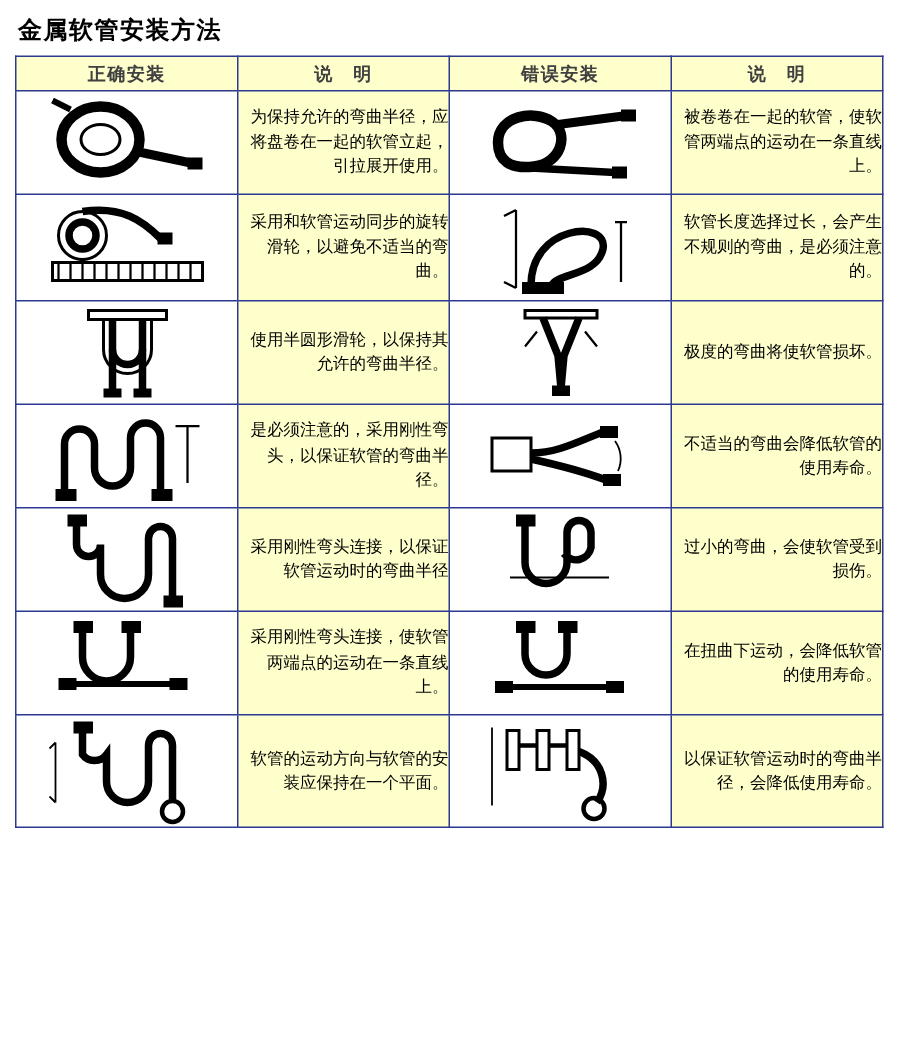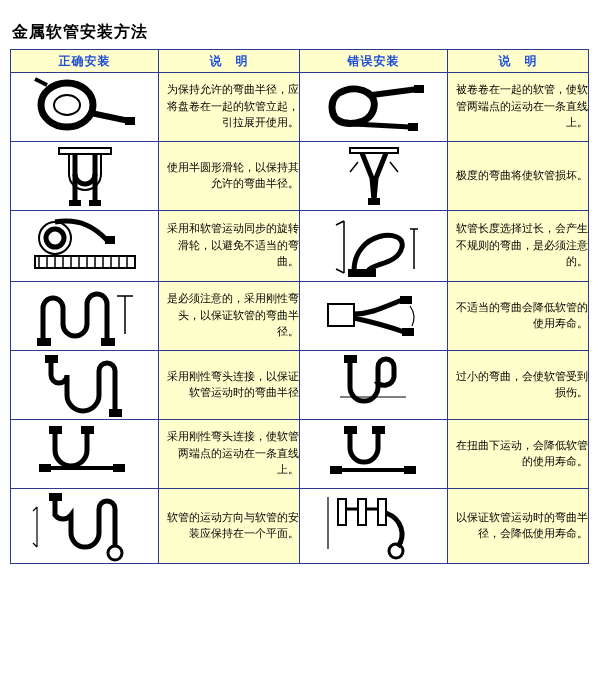--- a/index.html
+++ b/index.html
@@ -12,21 +12,21 @@
     height: 698px;
     font-family: "DejaVu Sans", "Liberation Sans", sans-serif;
     color: #000;
     overflow: hidden;
   }
   .page {
     position: relative;
     width: 600px;
     height: 552px;
     box-sizing: border-box;
-    padding: 20px 10px 0 10px;
+    padding: 8px 10px 0 10px;
   }
   .title {
     font-size: 16px;
     font-weight: bold;
     letter-spacing: 1px;
     margin: 2px 0 6px 2px;
     color: #000;
   }
   table.main {
     border-collapse: collapse;
@@ -34,21 +34,21 @@
     table-layout: fixed;
     border: 1px solid #2b3990;
   }
   table.main td, table.main th {
     border: 1px solid #2b3990;
     padding: 0;
     vertical-align: middle;
   }
   thead th {
     background: #ffffcc;
-    color: #1d4ed8;
+    color: #404040;
     font-size: 12px;
     font-weight: bold;
     height: 22px;
     text-align: center;
     letter-spacing: 1px;
   }
   td.pic {
     background: #ffffff;
     text-align: center;
     vertical-align: middle;
@@ -109,20 +109,45 @@
             <rect x="100" y="8" width="10" height="8" fill="#000"></rect>
             <path d="M40 47 L96 50" stroke="#000" stroke-width="5" fill="none"></path>
             <rect x="94" y="46" width="10" height="8" fill="#000"></rect>
           </svg>
         </td>
         <td class="desc">被卷卷在一起的软管，使软管两端点的运动在一条直线上。</td>
       </tr>
 
       <tr>
         <td class="pic">
+          <svg width="128" height="60" viewBox="0 0 128 60">
+            <circle cx="34" cy="22" r="16" fill="none" stroke="#000" stroke-width="2"></circle>
+            <circle cx="34" cy="22" r="9" fill="none" stroke="#000" stroke-width="5"></circle>
+            <path d="M34 6 C60 2 74 12 86 24" fill="none" stroke="#000" stroke-width="5"></path>
+            <rect x="84" y="20" width="10" height="8" fill="#000"></rect>
+            <rect x="14" y="40" width="100" height="12" fill="none" stroke="#000" stroke-width="2"></rect>
+            <path d="M18 40 L18 52 M26 40 L26 52 M34 40 L34 52 M42 40 L42 52 M50 40 L50 52 M58 40 L58 52 M66 40 L66 52 M74 40 L74 52 M82 40 L82 52 M90 40 L90 52 M98 40 L98 52 M106 40 L106 52" stroke="#000" stroke-width="1.5"></path>
+            <path d="M34 38 L34 40" stroke="#000" stroke-width="4"></path>
+          </svg>
+        </td>
+        <td class="desc">采用和软管运动同步的旋转滑轮，以避免不适当的弯曲。</td>
+        <td class="pic">
+          <svg width="128" height="70" viewBox="0 0 128 70">
+            <path d="M44 60 C44 20 96 16 92 36 C88 54 62 52 58 60" fill="none" stroke="#000" stroke-width="5"></path>
+            <rect x="38" y="58" width="14" height="8" fill="#000"></rect>
+            <rect x="52" y="58" width="14" height="8" fill="#000"></rect>
+            <path d="M34 10 L34 62 M26 14 L34 10 M26 58 L34 62" fill="none" stroke="#000" stroke-width="1.5"></path>
+            <path d="M100 18 L108 18 M104 18 L104 58" stroke="#000" stroke-width="1.5"></path>
+          </svg>
+        </td>
+        <td class="desc">软管长度选择过长，会产生不规则的弯曲，是必须注意的。</td>
+      </tr>
+
+      <tr>
+        <td class="pic">
           <svg width="120" height="64" viewBox="0 0 120 64">
             <rect x="34" y="4" width="52" height="6" fill="none" stroke="#000" stroke-width="2"></rect>
             <path d="M44 10 L44 30 A16 16 0 0 0 76 30 L76 10" fill="none" stroke="#000" stroke-width="2"></path>
             <path d="M50 10 L50 30 A10 10 0 0 0 70 30 L70 10" fill="none" stroke="#000" stroke-width="5"></path>
             <path d="M50 30 L50 58" stroke="#000" stroke-width="5"></path>
             <path d="M70 30 L70 58" stroke="#000" stroke-width="5"></path>
             <rect x="44" y="56" width="12" height="6" fill="#000"></rect>
             <rect x="64" y="56" width="12" height="6" fill="#000"></rect>
           </svg>
         </td>
@@ -134,45 +159,20 @@
             <path d="M72 9 L62 34 L60 56" fill="none" stroke="#000" stroke-width="5"></path>
             <rect x="54" y="54" width="12" height="7" fill="#000"></rect>
             <path d="M44 18 L36 28 M76 18 L84 28" stroke="#000" stroke-width="1.5"></path>
           </svg>
         </td>
         <td class="desc">极度的弯曲将使软管损坏。</td>
       </tr>
 
       <tr>
         <td class="pic">
-          <svg width="128" height="60" viewBox="0 0 128 60">
-            <circle cx="34" cy="22" r="16" fill="none" stroke="#000" stroke-width="2"></circle>
-            <circle cx="34" cy="22" r="9" fill="none" stroke="#000" stroke-width="5"></circle>
-            <path d="M34 6 C60 2 74 12 86 24" fill="none" stroke="#000" stroke-width="5"></path>
-            <rect x="84" y="20" width="10" height="8" fill="#000"></rect>
-            <rect x="14" y="40" width="100" height="12" fill="none" stroke="#000" stroke-width="2"></rect>
-            <path d="M18 40 L18 52 M26 40 L26 52 M34 40 L34 52 M42 40 L42 52 M50 40 L50 52 M58 40 L58 52 M66 40 L66 52 M74 40 L74 52 M82 40 L82 52 M90 40 L90 52 M98 40 L98 52 M106 40 L106 52" stroke="#000" stroke-width="1.5"></path>
-            <path d="M34 38 L34 40" stroke="#000" stroke-width="4"></path>
-          </svg>
-        </td>
-        <td class="desc">采用和软管运动同步的旋转滑轮，以避免不适当的弯曲。</td>
-        <td class="pic">
-          <svg width="128" height="70" viewBox="0 0 128 70">
-            <path d="M44 60 C44 20 96 16 92 36 C88 54 62 52 58 60" fill="none" stroke="#000" stroke-width="5"></path>
-            <rect x="38" y="58" width="14" height="8" fill="#000"></rect>
-            <rect x="52" y="58" width="14" height="8" fill="#000"></rect>
-            <path d="M34 10 L34 62 M26 14 L34 10 M26 58 L34 62" fill="none" stroke="#000" stroke-width="1.5"></path>
-            <path d="M100 18 L108 18 M104 18 L104 58" stroke="#000" stroke-width="1.5"></path>
-          </svg>
-        </td>
-        <td class="desc">软管长度选择过长，会产生不规则的弯曲，是必须注意的。</td>
-      </tr>
-
-      <tr>
-        <td class="pic">
           <svg width="128" height="64" viewBox="0 0 128 64">
             <path d="M22 56 L22 24 A10 10 0 0 1 42 24 L42 40" fill="none" stroke="#000" stroke-width="5"></path>
             <path d="M42 40 A12 12 0 0 0 66 40 L66 20 A10 10 0 0 1 86 20 L86 56" fill="none" stroke="#000" stroke-width="5"></path>
             <rect x="16" y="54" width="14" height="8" fill="#000"></rect>
             <rect x="80" y="54" width="14" height="8" fill="#000"></rect>
             <path d="M96 12 L112 12 M104 12 L104 50" stroke="#000" stroke-width="1.5"></path>
           </svg>
         </td>
         <td class="desc">是必须注意的，采用刚性弯头，以保证软管的弯曲半径。</td>
         <td class="pic">

